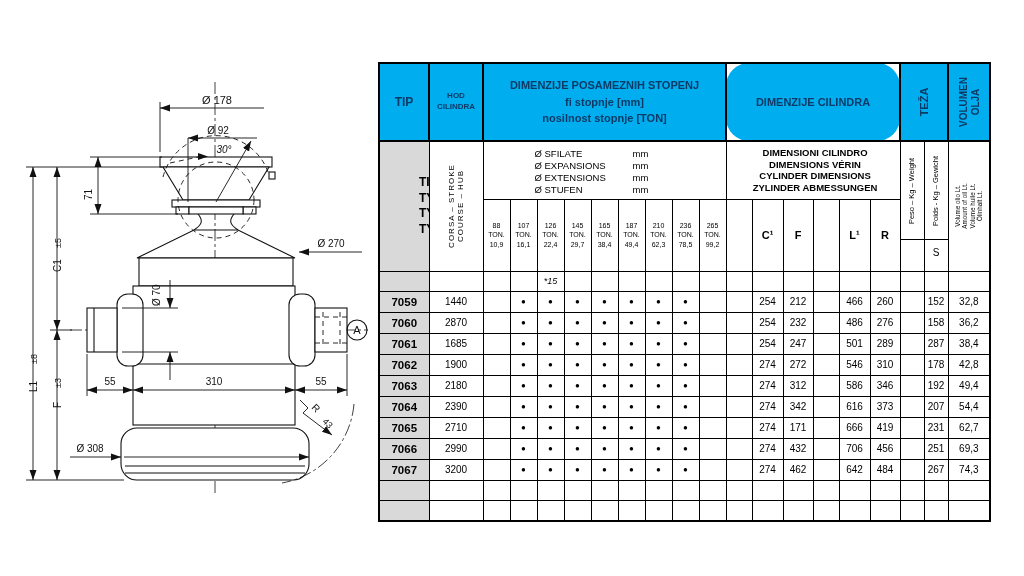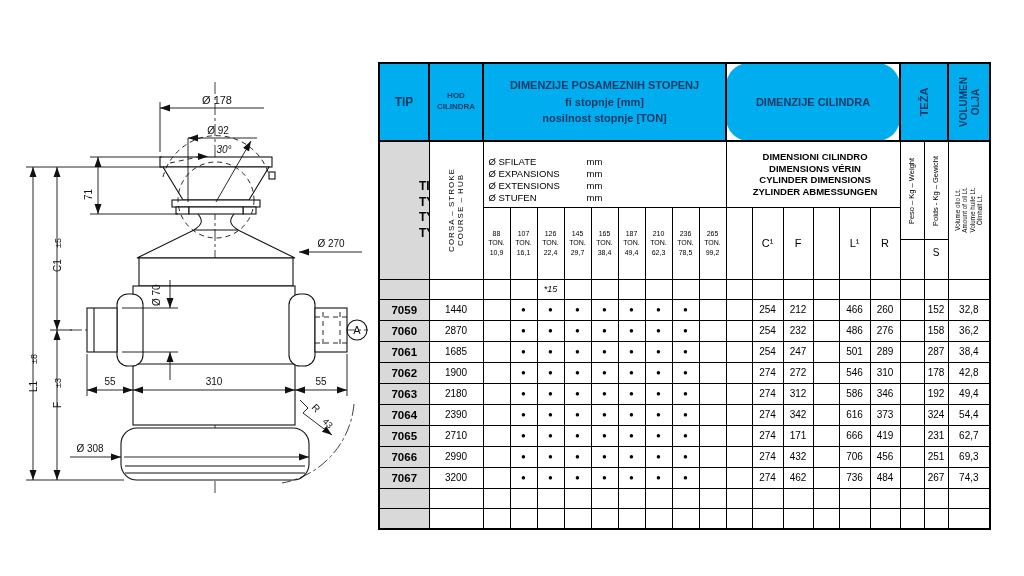--- a/index.html
+++ b/index.html
@@ -28,24 +28,24 @@
   .th-tip{font-size:12px;}
   .th-hod{font-size:8px;line-height:1.35;}
   .th-stages{font-size:11px;line-height:1.5;}
   .th-cyl{font-size:11px;border-radius:23px;}
   .rotAbs{position:absolute;left:50%;top:50%;transform:translate(-50%,-50%) rotate(-90deg);white-space:nowrap;line-height:1.15;}
   .th-teza .rotAbs{font-size:11px;}
   .th-vol .rotAbs{font-size:10px;text-align:center;}
   .tipo{font-weight:bold;font-size:12px;line-height:1.3;padding-left:39px;}
   .corsa .rotAbs{font-size:8px;font-weight:normal;text-align:center;letter-spacing:1px;}
   .sfilate{text-align:left;font-size:9.5px;}
-  .sfilate .grid{display:grid;grid-template-columns:98px auto;padding:14px 0 2px 5px;line-height:1.28;}
+  .sfilate .grid{display:grid;grid-template-columns:98px auto;padding:6px 0 2px 5px;line-height:1.28;margin-left:46px;}
   .dimcil{text-align:center;font-weight:bold;font-size:9.5px;line-height:1.22;padding-left:4px;}
   .tonc{font-size:7px;line-height:1.35;}
-  .dimhead{font-size:11px;}
+  .dimhead{font-size:11px;font-weight:bold;}
   .wcell{vertical-align:top;}
   .wtop{position:relative;height:97px;}
   .wtop .rotAbs{font-size:7.5px;font-weight:normal;}
   .wbot{height:25px;border-top:1px solid #000;line-height:25px;font-size:10px;}
   .vcell .vwrap{position:relative;height:123px;}
   .vcell .rotAbs{font-size:6.3px;text-align:center;line-height:1.18;}
   .celltip{font-weight:bold;font-size:11.5px;}
   .cellstroke{font-weight:normal;font-size:10px;}
   .dotc{font-size:8px;}
   .note15{font-style:italic;font-size:9px;}
@@ -468,21 +468,21 @@
           <td class="dotc">●</td>
           <td class="dotc">●</td>
           <td class="dotc"></td>
     <td></td>
     <td>274</td>
     <td>342</td>
     <td></td>
     <td>616</td>
     <td>373</td>
     <td></td>
-    <td>324</td>
+    <td>207</td>
     <td>54,4</td>
   </tr>
 
   <tr class="rdata">
     <td class="gray celltip">7065</td>
     <td class="cellstroke">2710</td>
     <td class="dotc"></td>
           <td class="dotc">●</td>
           <td class="dotc">●</td>
           <td class="dotc">●</td>
@@ -534,21 +534,21 @@
           <td class="dotc">●</td>
           <td class="dotc">●</td>
           <td class="dotc">●</td>
           <td class="dotc">●</td>
           <td class="dotc">●</td>
           <td class="dotc"></td>
     <td></td>
     <td>274</td>
     <td>462</td>
     <td></td>
-    <td>736</td>
+    <td>642</td>
     <td>484</td>
     <td></td>
     <td>267</td>
     <td>74,3</td>
   </tr>
 
   <tr class="rempty1">
     <td class="gray"></td>
           <td></td>
     <td></td>

